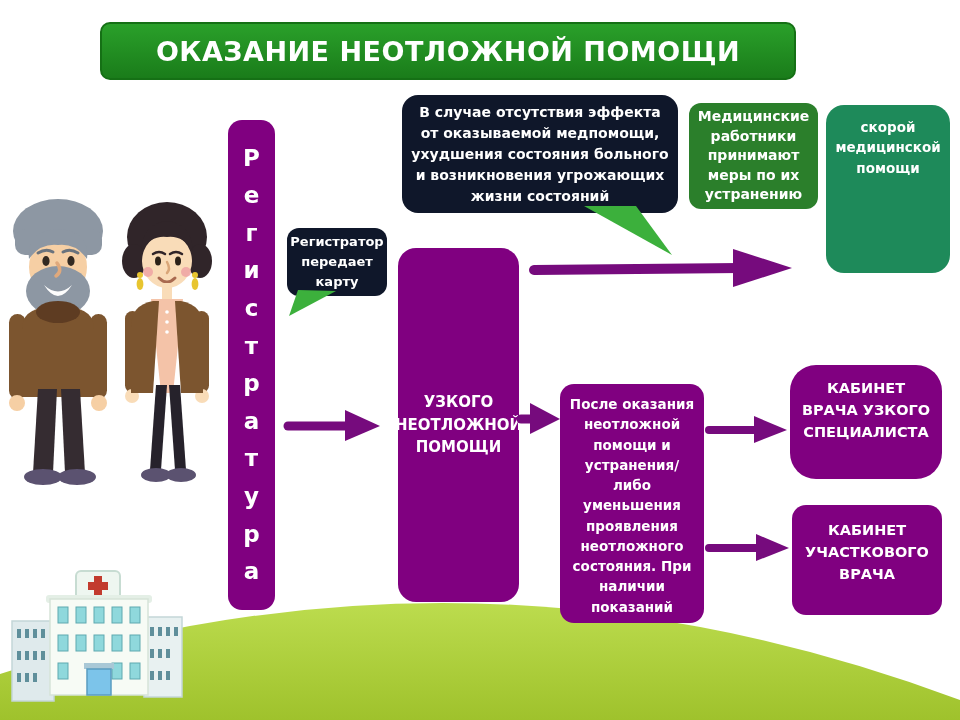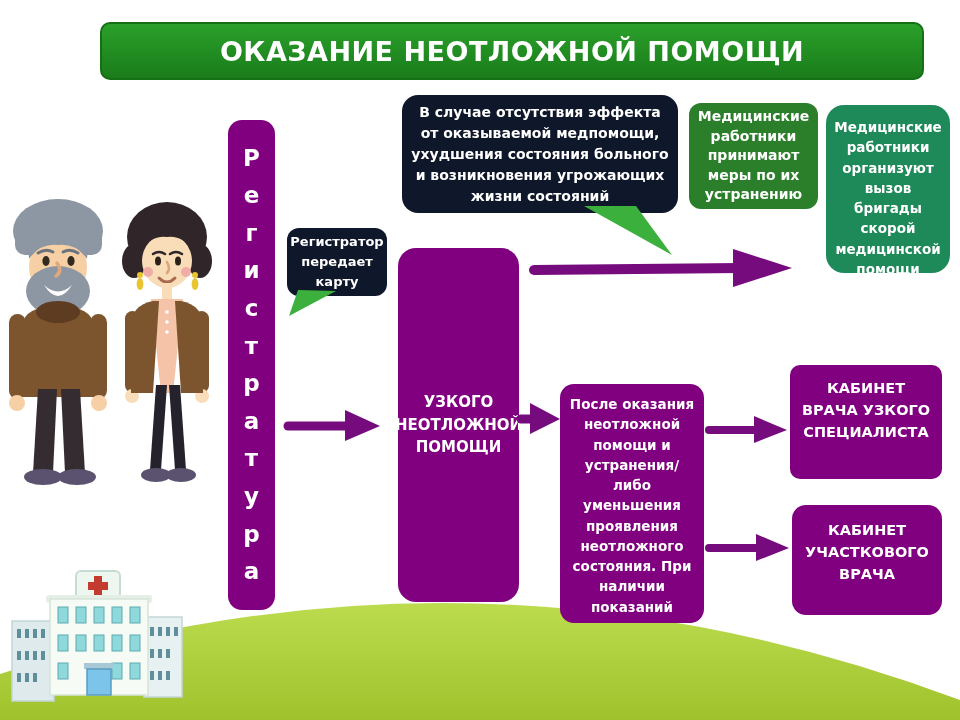--- a/index.html
+++ b/index.html
@@ -4,21 +4,21 @@
 <style>
   html,body{margin:0;padding:0;background:#e9e9e9;}
   .page{
     position:relative;width:960px;height:720px;background:#ffffff;overflow:hidden;
     font-family:"DejaVu Sans","Liberation Sans",sans-serif;font-weight:bold;color:#fff;
   }
   .abs{position:absolute;box-sizing:border-box;}
 
   
   .banner{
-    left:100px;top:22px;width:824px;height:58px;z-index:3;
+    left:100px;top:22px;width:696px;height:58px;z-index:3;
     background:linear-gradient(#2aa02a,#1a7c1a);
     border:2px solid #157015;border-radius:10px;
     display:flex;align-items:center;justify-content:center;
     font-size:27px;letter-spacing:.5px;text-align:center;
   }
 
   
   .bubble{background:#0f172a;border-radius:12px;z-index:3;
     display:flex;align-items:center;justify-content:center;text-align:center;}
   .bubble-big{left:402px;top:95px;width:276px;height:118px;padding:6px 8px;
@@ -40,21 +40,21 @@
   
   .purple{background:#800080;z-index:3;color:#fff;}
   .registry-bar{left:228px;top:120px;width:47px;height:490px;border-radius:14px;
     display:flex;flex-direction:column;align-items:center;justify-content:space-evenly;
     padding:12px 0;font-size:23px;line-height:1;}
   .box-er{left:398px;top:248px;width:121px;height:354px;border-radius:18px;
     display:flex;align-items:center;justify-content:center;text-align:center;
     font-size:15px;line-height:1.5;padding:0 6px;}
   .box-after{left:560px;top:363px;width:144px;height:239px;border-radius:14px;
     text-align:center;font-size:13.5px;line-height:1.5;padding:10px 8px;margin-top:21px;}
-  .box-specialist{left:790px;top:365px;width:152px;height:114px;border-radius:10px;
+  .box-specialist{left:790px;top:365px;width:152px;height:114px;border-radius:26px;
     text-align:center;font-size:14.5px;line-height:1.5;padding:13px 10px;}
   .box-district{left:792px;top:505px;width:150px;height:110px;border-radius:14px;
     text-align:center;font-size:14.5px;line-height:1.5;padding:15px 10px;}
 
   .overlay-svg{left:0;top:0;width:960px;height:720px;z-index:4;pointer-events:none;}
   .hill-svg{left:0;top:0;width:960px;height:720px;z-index:1;}
   .hospital-svg{left:0;top:555px;width:200px;height:150px;z-index:2;}
   .couple-svg{left:0;top:185px;width:240px;height:320px;z-index:2;}
 </style>
 </head>
@@ -199,21 +199,20 @@
 
   <div class="abs bubble bubble-big">
     <span>В случае отсутствия эффекта от оказываемой медпомощи, ухудшения состояния больного и возникновения  угрожающих жизни состояний</span>
   </div>
 
   <div class="abs box-staff">
     <span>Медицинские работники принимают меры по их устранению</span>
   </div>
 
   <div class="abs box-ambulance">
-    <p>Медицинские работники организуют вызов бригады</p>
     <p>скорой медицинской помощи</p>
   </div>
 
   <div class="abs purple registry-bar" aria-label="Регистратура">
     <span>Р</span>
     <span>е</span>
     <span>г</span>
     <span>и</span>
     <span>с</span>
     <span>т</span>

